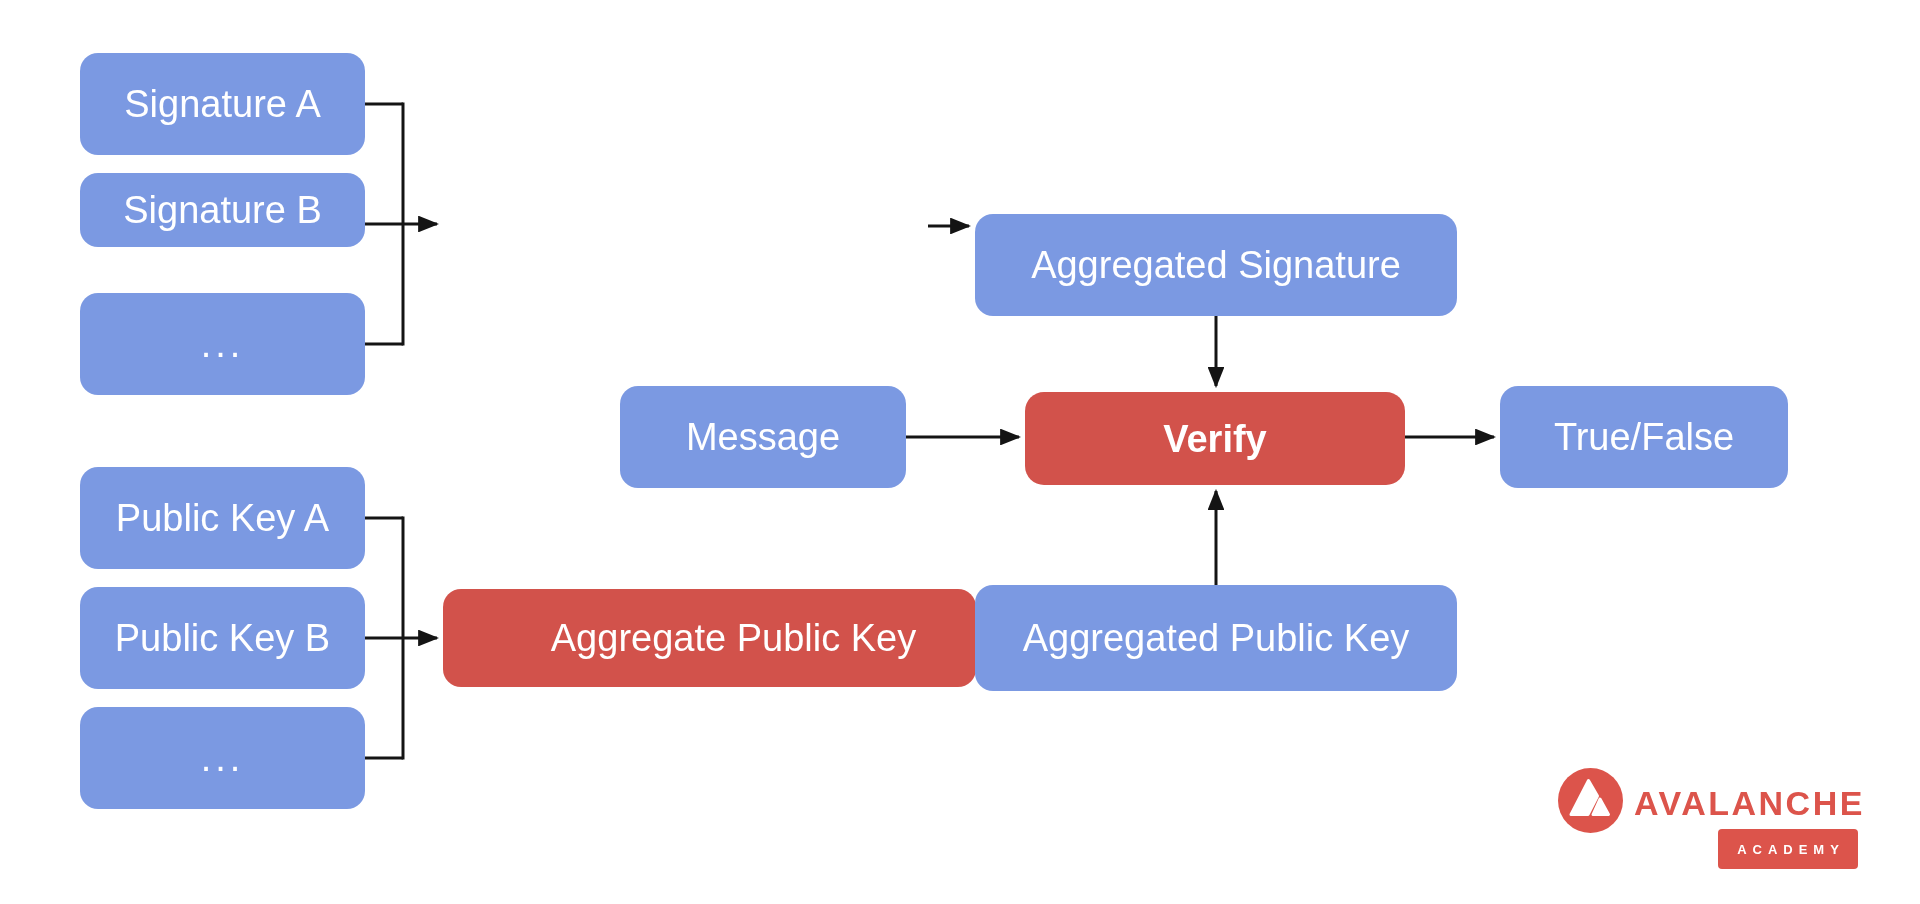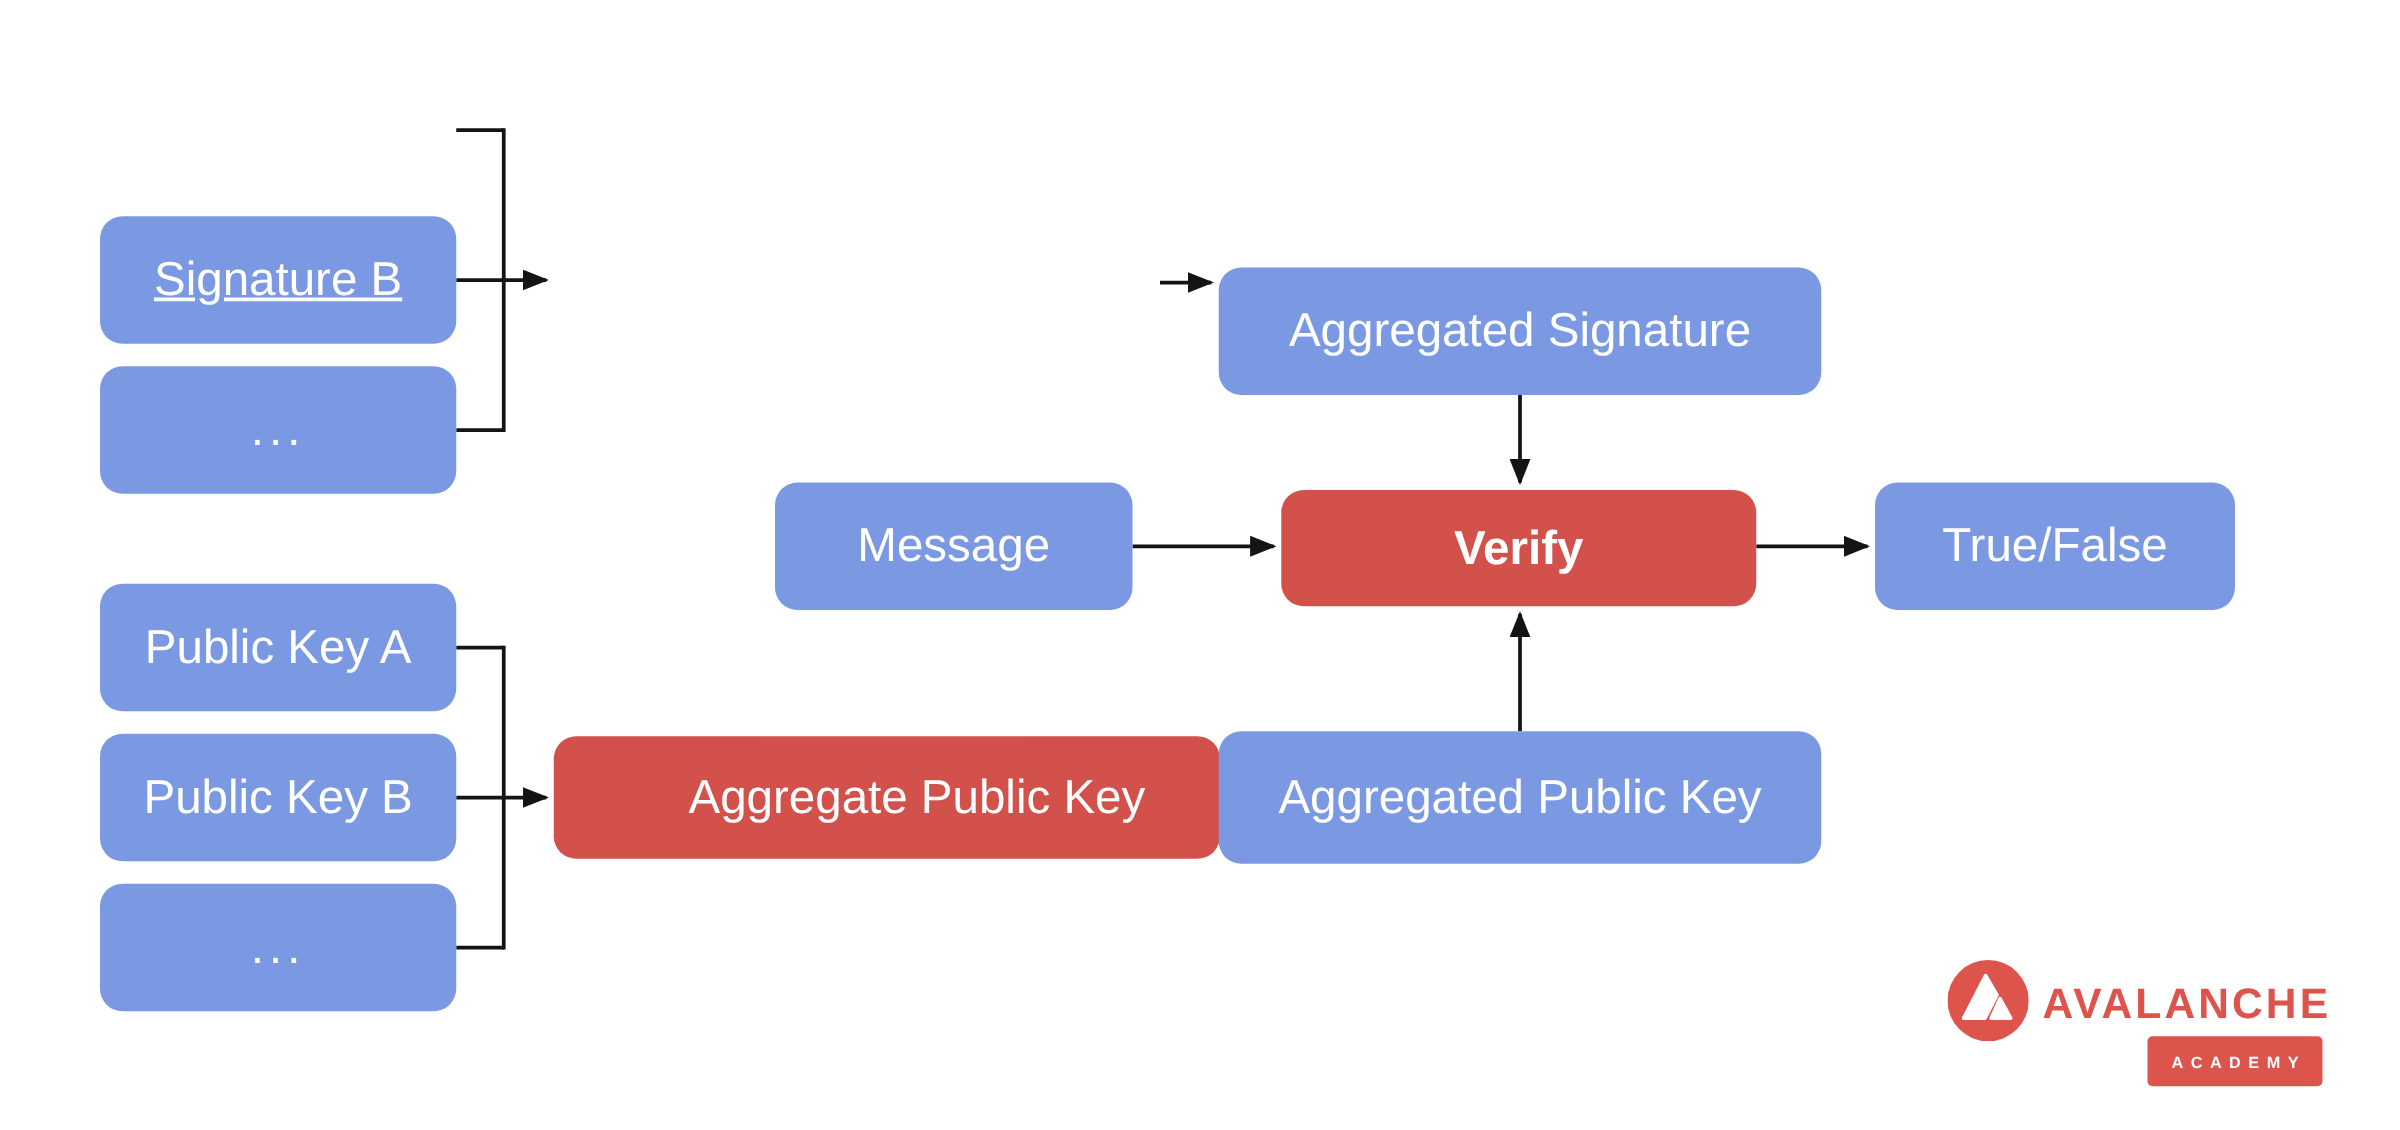--- a/index.html
+++ b/index.html
@@ -29,26 +29,26 @@
     justify-content: center;
     border-radius: 18px;
     color: #ffffff;
     font-size: 38px;
     line-height: 1;
     text-align: center;
     white-space: nowrap;
   }
   .node.blue { background: #7B99E2; }
   .node.red  { background: #D2524B; }
-  .node.bold { font-weight: bold; }
+  .node.bold { font-weight: bold; border-radius: 19px; }
   .dots { letter-spacing: 4px; }
 
   
   #sig-a    { left: 80px;  top: 53px;  width: 285px; height: 102px; }
-  #sig-b    { left: 80px;  top: 173px; width: 285px; height: 102px; text-decoration: underline; }
+  #sig-b    { left: 80px;  top: 173px; width: 285px; height: 74px; }
   #sig-more { left: 80px;  top: 293px; width: 285px; height: 102px; }
   
   #pk-a     { left: 80px;  top: 467px; width: 285px; height: 102px; }
   #pk-b     { left: 80px;  top: 587px; width: 285px; height: 102px; }
   #pk-more  { left: 80px;  top: 707px; width: 285px; height: 102px; }
   
   #agg-sig  { left: 443px; top: 175px; width: 485px; height: 102px; }
   #aggd-sig { left: 975px; top: 175px; width: 482px; height: 102px; margin-top: 39px; }
   #message  { left: 620px; top: 386px; width: 286px; height: 102px; }
   #verify   { left: 1025px; top: 392px; width: 380px; height: 93px; }
@@ -111,20 +111,21 @@
     <line x1="365" y1="638" x2="437" y2="638" marker-end="url(#arrowhead)"></line>
 
     <line x1="928" y1="226" x2="969" y2="226" marker-end="url(#arrowhead)"></line>
     <line x1="1216" y1="277" x2="1216" y2="386" marker-end="url(#arrowhead)"></line>
     <line x1="906" y1="437" x2="1019" y2="437" marker-end="url(#arrowhead)"></line>
     <line x1="1405" y1="437" x2="1494" y2="437" marker-end="url(#arrowhead)"></line>
     <line x1="1216" y1="585" x2="1216" y2="491" marker-end="url(#arrowhead)"></line>
     <line x1="928" y1="638" x2="969" y2="638" marker-end="url(#arrowhead)"></line>
   </svg>
 
+  <div class="node blue" id="sig-a">Signature A</div>
   <div class="node blue" id="sig-b">Signature B</div>
   <div class="node blue dots" id="sig-more">...</div>
 
   <div class="node blue" id="aggd-sig">Aggregated Signature</div>
 
   <div class="node blue" id="message">Message</div>
   <div class="node red bold" id="verify">Verify</div>
   <div class="node blue" id="pk-a">Public Key A</div>
 
   <div class="node blue" id="true-false">True/False</div>

